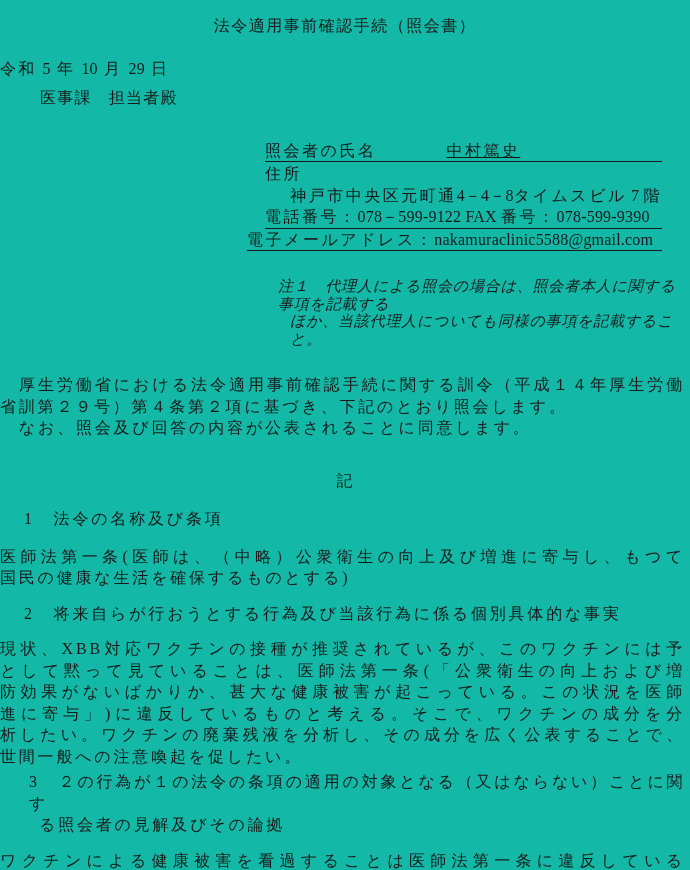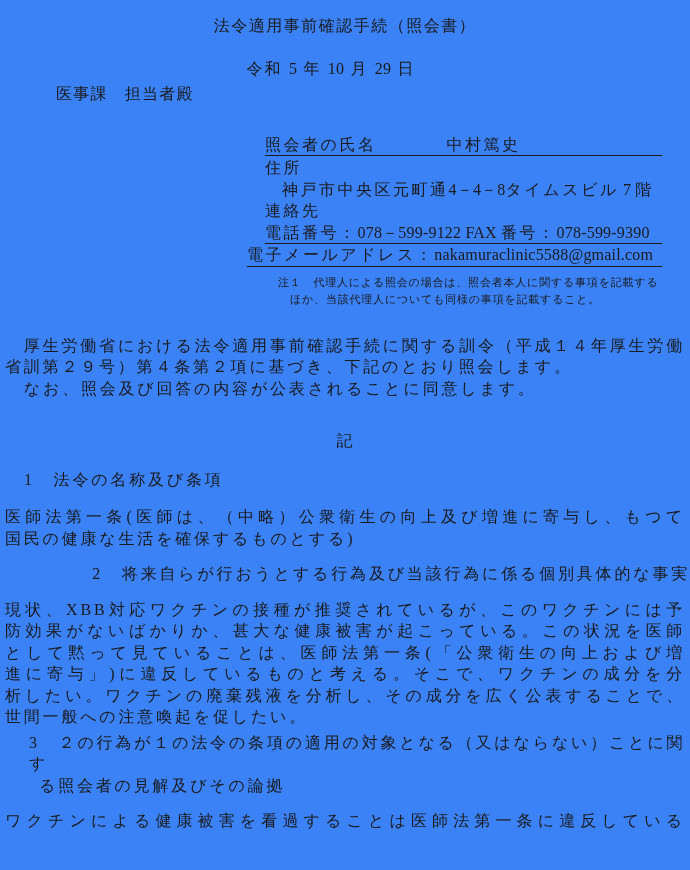--- a/index.html
+++ b/index.html
@@ -1,52 +1,52 @@
 <!DOCTYPE html>
 <html><head>
 <meta charset="utf-8">
 <style>
   html,body { margin:0; padding:0; background:#ffffff; }
   .page {
     position:relative;
     width:690px; height:870px;
-    background:#3b82f6;
+    background:#14b8a6;
     color:#1a1a1a;
     font-family:"Liberation Serif","DejaVu Serif",serif;
     font-size:16px;
     line-height:21.5px;
     letter-spacing:2.8px;
     overflow:hidden;
   }
   .title { text-align:center; padding-top:15px; letter-spacing:1.5px; }
-  .date  { text-align:center; padding-right:28px; margin-top:21px; letter-spacing:2.2px; }
-  .addressee { padding-left:56px; margin-top:4px; letter-spacing:1.2px; }
+  .date  { text-align:left; padding-right:28px; margin-top:21px; letter-spacing:2.2px; }
+  .addressee { padding-left:40px; margin-top:10px; letter-spacing:1.2px;font-family:Liberation Mono, monospace; }
 
   .info { margin-left:265px; width:397px; margin-top:29px; letter-spacing:2.5px; }
   .info .row { white-space:nowrap; line-height:21.5px; }
   .u { border-bottom:1px solid #1a1a1a; }
-  .row-name .name-value { margin-left:70px; }
+  .row-name .name-value { margin-left:70px;text-decoration:underline; }
   .row-jusho { margin-top:1px; }
-  .row-addr { padding-left:17px; }
+  .row-addr { padding-left:17px;text-align:right; }
   .row-zip   { margin-left:-22px; width:419px; }
   .row-email { margin-left:-18px; width:415px; }
   .lt { letter-spacing:0.2px; }
 
-  .note { margin-left:278px; margin-top:7px; width:395px;
-          font-size:11px; line-height:17.5px; letter-spacing:0.8px;
-          padding-left:12px; }
+  .note { margin-left:278px; margin-top:27px; width:395px;
+          font-size:15px; line-height:17.5px; letter-spacing:0.8px;
+          padding-left:12px;font-style:italic; }
   .note .ln:first-child { margin-left:-12px; }
 
-  .flow { margin-left:5px; margin-right:5px; }
+  .flow { margin-right:5px; }
   .p1 { margin-top:26px; }
   .ki { text-align:center; margin-top:31px; letter-spacing:1px; }
   .hx { padding-left:24px; }
   .h1x { margin-top:17px; }
   .s1 { margin-top:16px;font-family:Liberation Serif, serif; }
-  .h2x { margin-top:14px;text-align:right; }
+  .h2x { margin-top:14px; }
   .s2 { margin-top:14px; }
   .h3x { margin-top:4px; padding-left:39px; }
   .h3x .ln:first-child { margin-left:-10px; }
   .s3 { margin-top:14px; }
 
   .j { text-align:justify; text-align-last:justify; text-justify:inter-character; }
 </style>
 </head>
 <body>
 
@@ -57,21 +57,20 @@
   <div class="date"><span class="jp">令和 </span><span class="lt">5</span><span class="jp"> 年 </span><span class="lt">10</span><span class="jp"> 月 </span><span class="lt">29</span><span class="jp"> 日</span></div>
 
   <div class="addressee">医事課　担当者殿</div>
 
   <div class="info">
     <div class="row u row-name">
       <span>照会者の氏名</span><span class="name-value">中村篤史</span>
     </div>
     <div class="row row-jusho">住所</div>
     <div class="row row-addr"><span class="jp">神戸市中央区元町通</span><span class="lt">4－4－8</span><span class="jp">タイムスビル</span><span class="lt"> 7 </span><span class="jp">階</span></div>
-    <div class="row">連絡先</div>
     <div class="row u"><span class="jp">電話番号：</span><span class="lt">078－599-9122</span><span class="lt"> FAX </span><span class="jp">番号：</span><span class="lt">078-599-9390</span></div>
     <div class="row u row-email"><span class="jp">電子メールアドレス：</span><span class="lt">nakamuraclinic5588@gmail.com</span></div>
   </div>
 
   <div class="note">
       <div class="ln">注１　代理人による照会の場合は、照会者本人に関する事項を記載する</div>
       <div class="ln">ほか、当該代理人についても同様の事項を記載すること。</div>
     </div>
 
   <div class="flow p1">
@@ -84,22 +83,22 @@
 
   <div class="hx h1x">1　法令の名称及び条項</div>
   <div class="flow s1">
       <div class="ln j">医師法第一条(医師は、（中略）公衆衛生の向上及び増進に寄与し、もつて</div>
       <div class="ln">国民の健康な生活を確保するものとする)</div>
     </div>
 
   <div class="hx h2x">2　将来自らが行おうとする行為及び当該行為に係る個別具体的な事実</div>
   <div class="flow s2">
       <div class="ln j">現状、XBB対応ワクチンの接種が推奨されているが、このワクチンには予</div>
+      <div class="ln j">として黙って見ていることは、医師法第一条(「公衆衛生の向上および増</div>
       <div class="ln j">防効果がないばかりか、甚大な健康被害が起こっている。この状況を医師</div>
-      <div class="ln j">として黙って見ていることは、医師法第一条(「公衆衛生の向上および増</div>
       <div class="ln j">進に寄与」)に違反しているものと考える。そこで、ワクチンの成分を分</div>
       <div class="ln j">析したい。ワクチンの廃棄残液を分析し、その成分を広く公表することで、</div>
       <div class="ln">世間一般への注意喚起を促したい。</div>
     </div>
 
   <div class="h3x">
       <div class="ln">3　２の行為が１の法令の条項の適用の対象となる（又はならない）ことに関す</div>
       <div class="ln">る照会者の見解及びその論拠</div>
     </div>
   <div class="flow s3">

